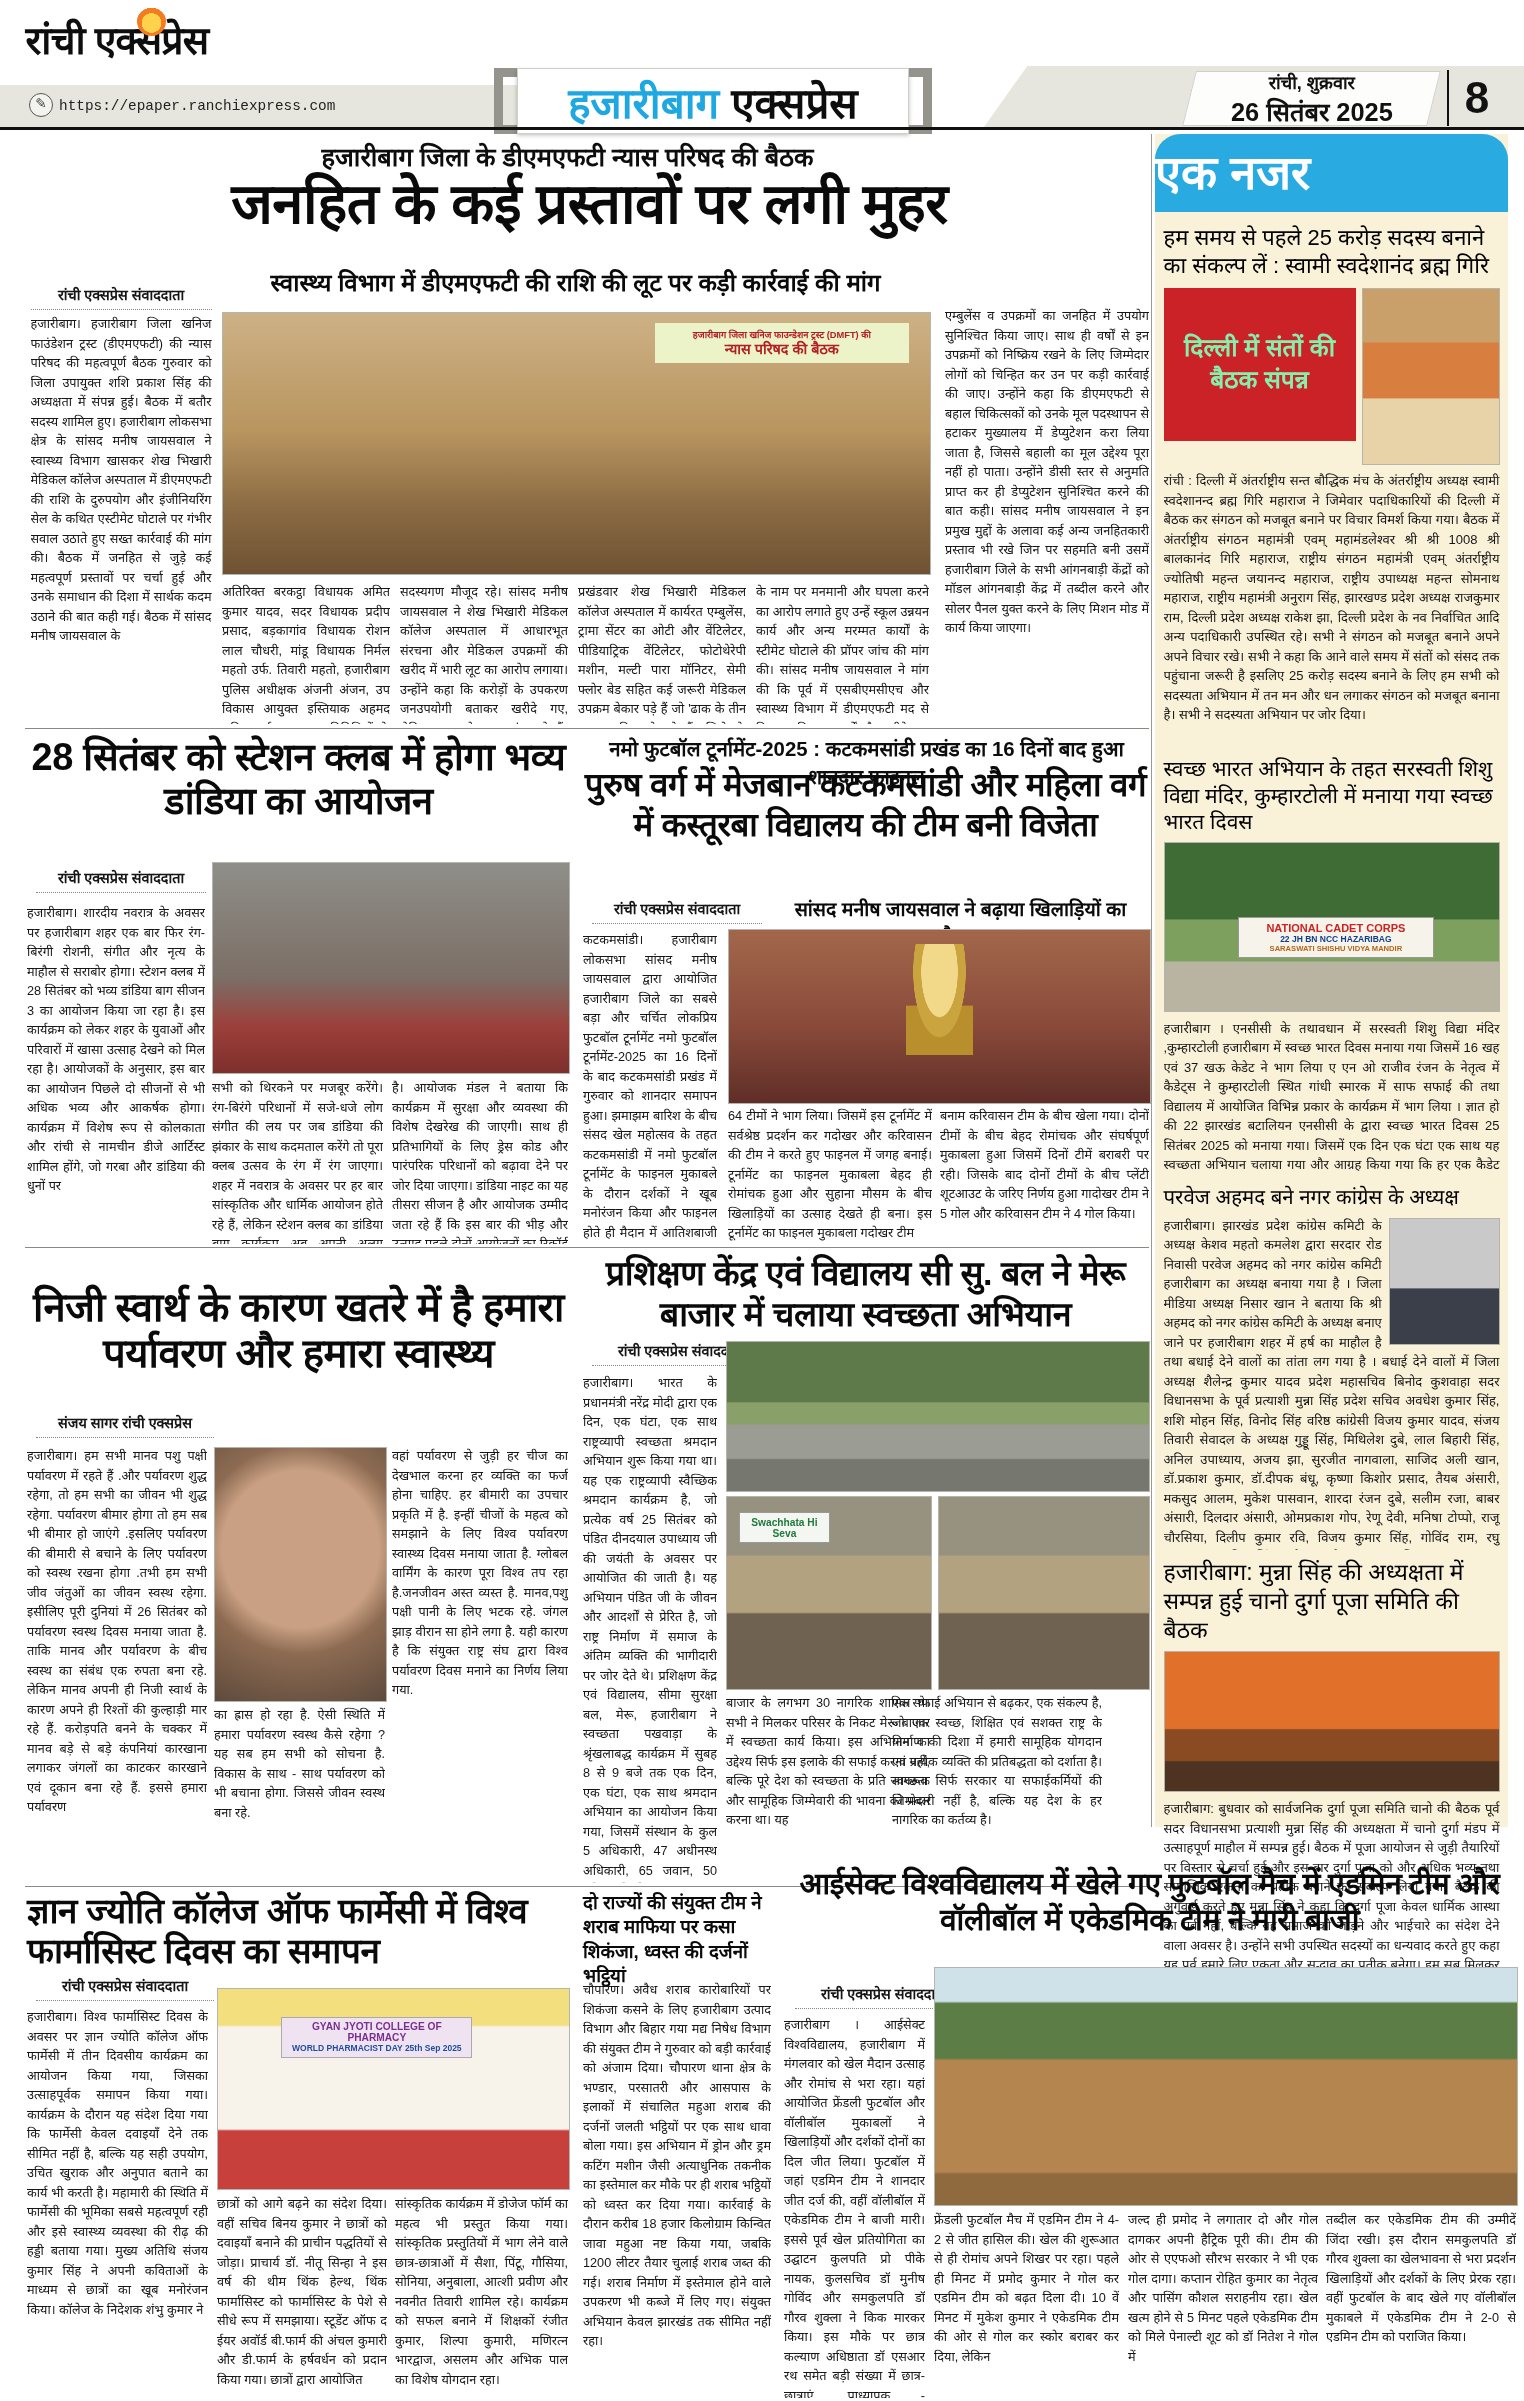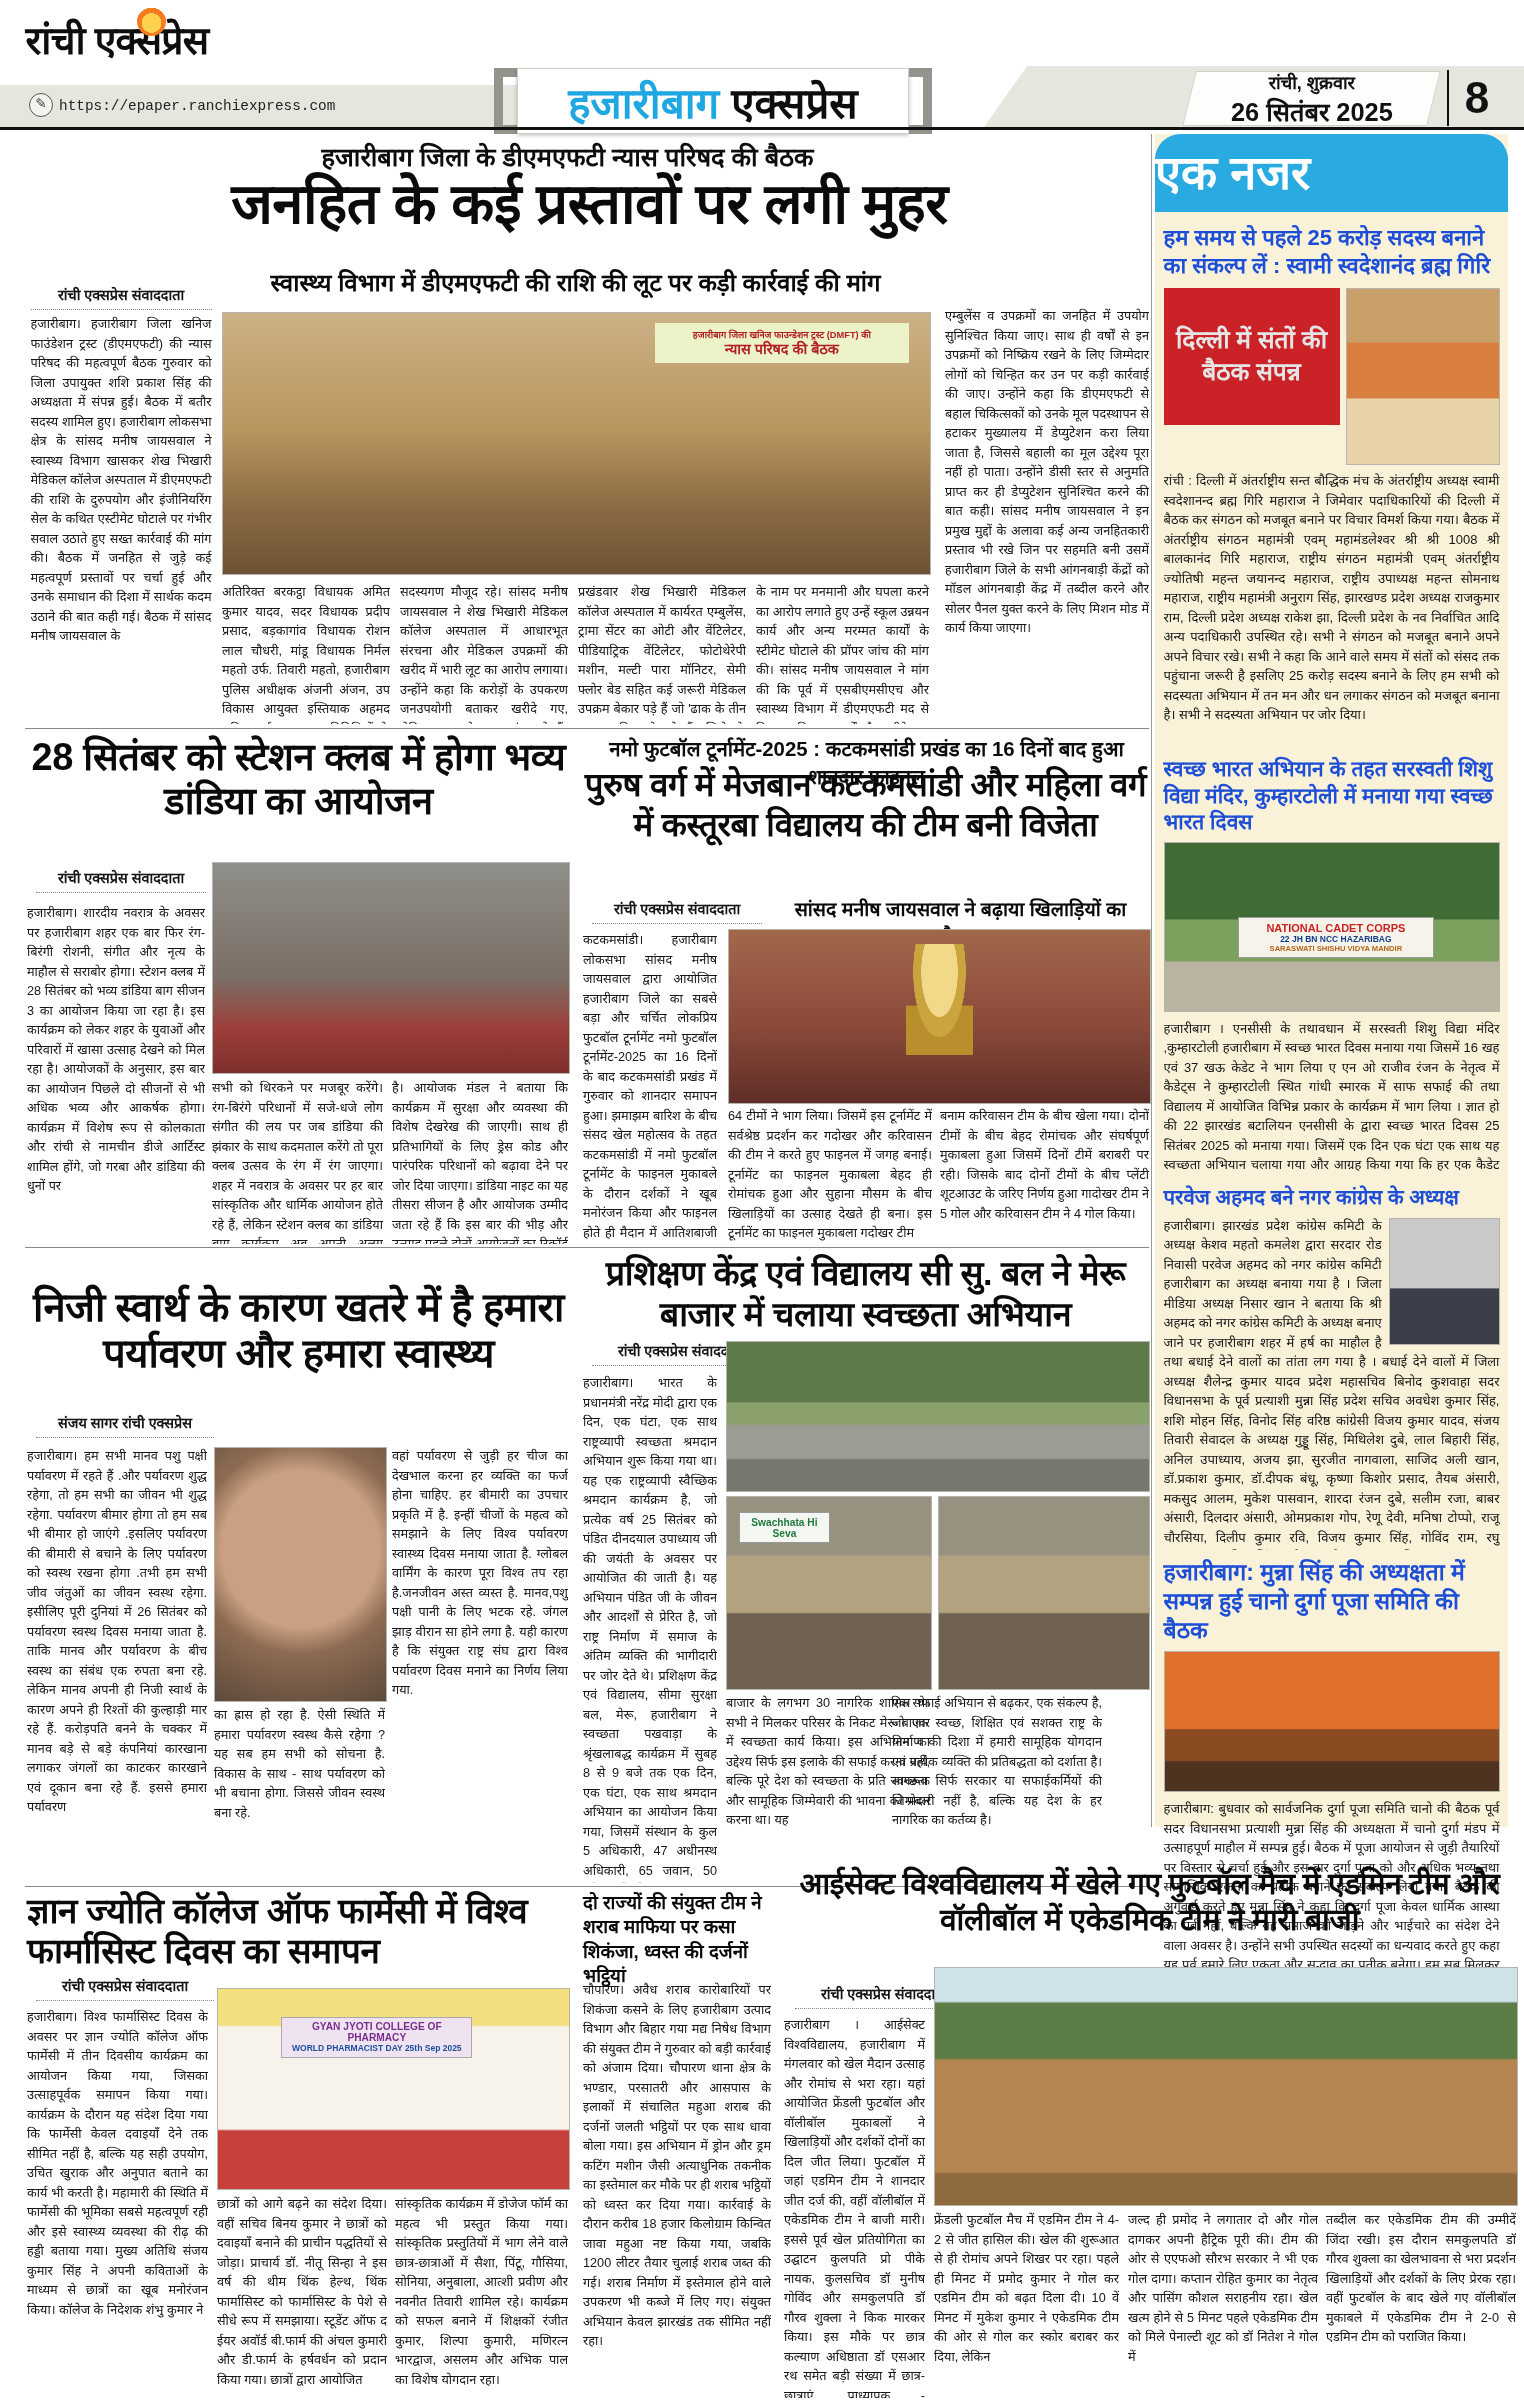--- a/index.html
+++ b/index.html
@@ -67,24 +67,24 @@
                  text-align:center;padding:3.4px;}
   .ps1{color:#7a2f8f;font-weight:900;font-size:10.2px;}
   .ps2{color:#1d4f9c;font-weight:800;font-size:8.5px;}
   .ph-field{background:linear-gradient(180deg,#cfe2ea 0 14%,#5c7d45 15% 38%,#b5854f 39% 86%,#8f6a3f 87% 100%);}
   .shs-banner{position:absolute;left:6%;top:8%;width:40%;background:#f4f6f2;border:0.8px solid #999;
               text-align:center;padding:3.4px;font-weight:900;font-size:10.2px;color:#1f7a3d;}
   
   #sidebar{background:#f9f1d8;}
   .eknajar{background:#29abe2;border-radius:25.4px 25.4px 0 0;color:#fff;font-weight:900;
            font-size:47px;line-height:78px;}
-  .sb-head{font-weight:700;color:#1d4ed8;line-height:1.25;}
+  .sb-head{font-weight:400;color:#000000;line-height:1.25;}
   .sb-body{font-size:13px;line-height:19.5px;text-align:justify;color:#161616;}
-  .redbox{background:#cb2227;color:#e5e5e5;font-weight:900;font-size:24.6px;line-height:1.3;
-          display:flex;align-items:center;justify-content:center;text-align:center;padding:9px;}
+  .redbox{background:#cb2227;color:#86efac;font-weight:900;font-size:24.6px;line-height:1.3;
+          display:flex;align-items:center;justify-content:center;text-align:center;padding:17px;}
 </style>
 </head>
 <body>
 
 <div id="page">
 
   <div class="abs hdr-band" style="left:0;top:85px;width:560px;height:42px;"></div>
   <div class="abs hdr-band-right" style="left:984px;top:66px;width:541px;height:61px;"></div>
 
   <div class="abs" style="left:25.4px;top:12px;">

